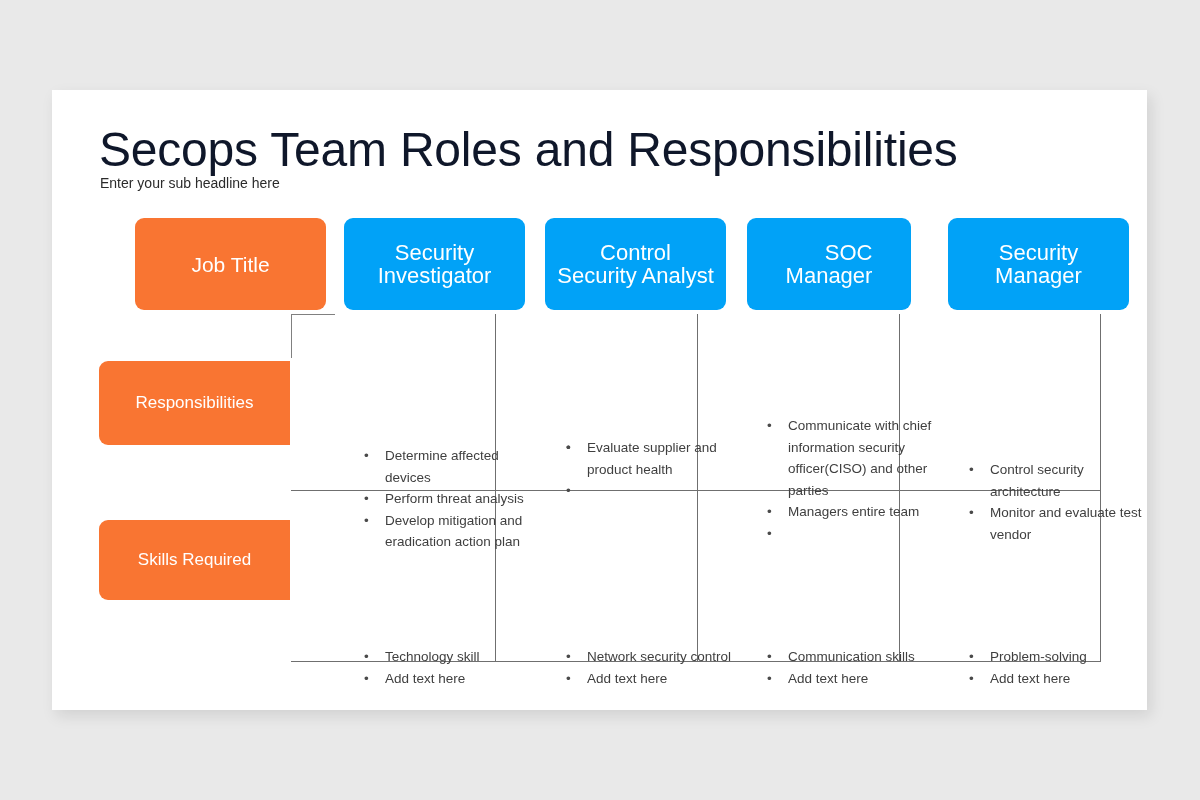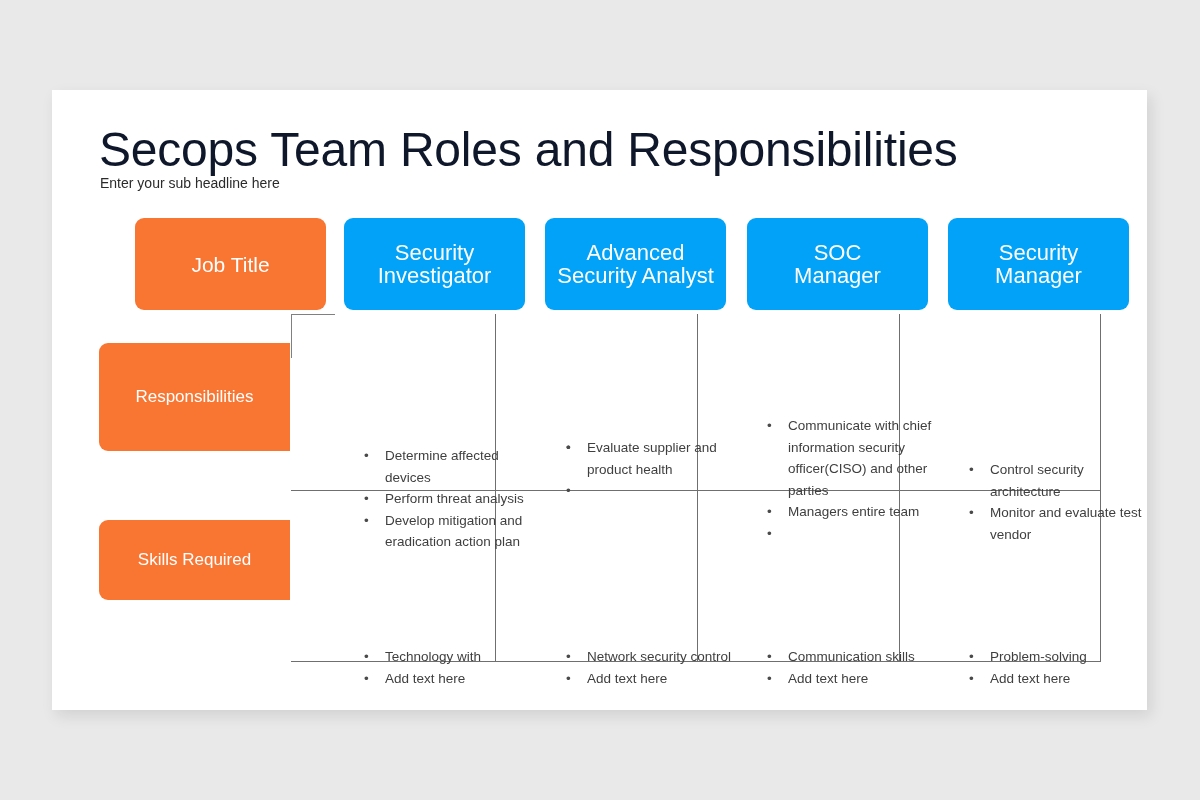--- a/index.html
+++ b/index.html
@@ -80,21 +80,21 @@
     color: #ffffff;
     font-size: 22px;
     line-height: 23px;
     font-weight: 400;
     padding: 0 8px;
   }
 
   .hcard.job   { left: 0px;   width: 191px; background: #f97532; font-size: 21px; }
   .hcard.c1    { left: 209px; width: 181px; background: #01a2f7; }
   .hcard.c2    { left: 410px; width: 181px; background: #01a2f7; }
-  .hcard.c3    { left: 612px; width: 181px; background: #01a2f7; }
+  .hcard.c3    { left: 612px; width: 164px; background: #01a2f7; text-align: right; }
   .hcard.c4    { left: 813px; width: 181px; background: #01a2f7; }
 
   
   .grid {
     position: absolute;
     left: 239px;
     top: 224px;
     width: 810px;
     height: 348px;
   }
@@ -144,21 +144,21 @@
     border-radius: 9px 0 0 9px;
     color: #ffffff;
     display: flex;
     align-items: center;
     justify-content: center;
     text-align: center;
     font-size: 17px;
     line-height: 22px;
     padding: 0 8px;
   }
-  .rowlabel.resp   { top: 253px; height: 108px; }
+  .rowlabel.resp   { top: 271px; height: 84px; }
   .rowlabel.skills { top: 430px; height: 80px; }
 
   
   .cell {
     position: absolute;
     color: #3f3f3f;
     font-size: 13.5px;
     line-height: 21.5px;
   }
 
@@ -208,21 +208,21 @@
 
       <div class="hcard c1">
         <span>
           <span>Security</span><br>
           <span>Investigator</span>
         </span>
       </div>
 
       <div class="hcard c2">
         <span>
-          <span>Advanced</span><br>
+          <span>Control</span><br>
           <span>Security Analyst</span>
         </span>
       </div>
 
       <div class="hcard c3">
         <span>
           <span>SOC</span><br>
           <span>Manager</span>
         </span>
       </div>
@@ -274,21 +274,21 @@
     </div>
     <div class="cell r1c4">
       <ul>
           <li><span class="bullet">•</span><span>Control security architecture</span></li>
           <li><span class="bullet">•</span><span>Monitor and evaluate test vendor</span></li>
         </ul>
     </div>
 
     <div class="cell r2c1">
       <ul>
-          <li><span class="bullet">•</span><span>Technology with</span></li>
+          <li><span class="bullet">•</span><span>Technology skill</span></li>
           <li><span class="bullet">•</span><span>Add text here</span></li>
         </ul>
     </div>
     <div class="cell r2c2">
       <ul>
           <li><span class="bullet">•</span><span>Network security control</span></li>
           <li><span class="bullet">•</span><span>Add text here</span></li>
         </ul>
     </div>
     <div class="cell r2c3">

